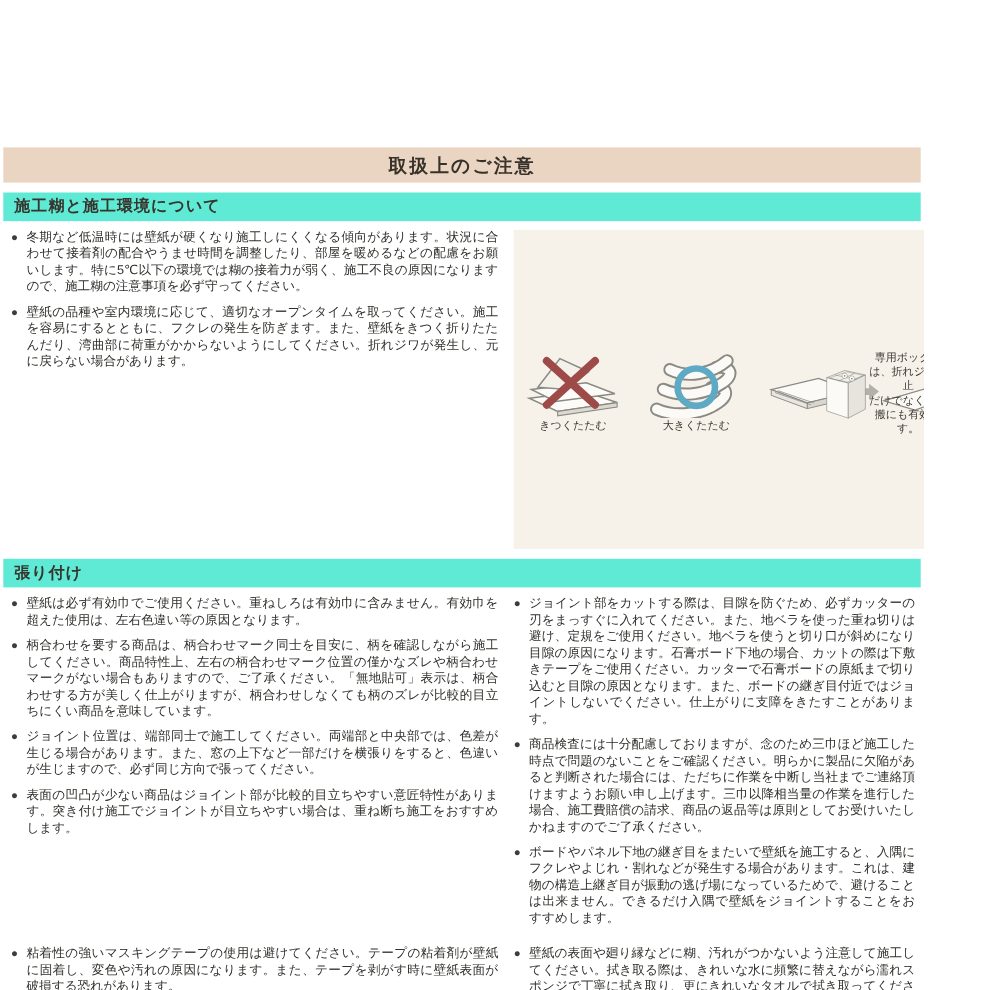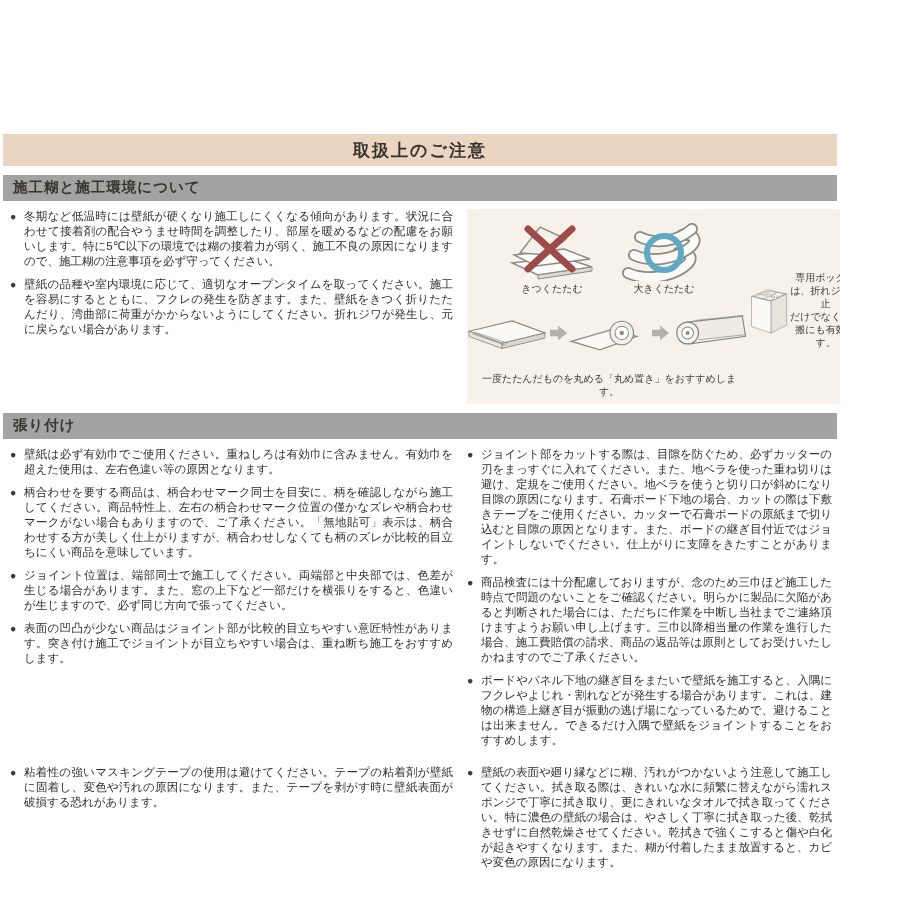--- a/index.html
+++ b/index.html
@@ -8,35 +8,35 @@
   .page { position:relative; width:840px; height:900px; overflow:hidden; }
 
   .banner {
     position:absolute; top:134px; left:3px; right:3px; height:32px;
     background:#e9d5c1; display:flex; align-items:center; justify-content:center;
     font-size:17px; font-weight:bold; letter-spacing:2px; color:#38322b;
   }
   .content { position:absolute; top:175px; left:3px; right:3px; }
 
   .secbar {
-    background:#a3a3a3; font-size:14.5px; font-weight:bold;
+    background:#5eead4; font-size:14.5px; font-weight:bold;
     padding:3px 10px 4px 10px; color:#38342e; letter-spacing:1px;
   }
 
   .cols { display:flex; align-items:flex-start; padding:8px 5px 9px 7px; }
   .col-left  { width:443px; flex:0 0 443px; margin-right:14px; }
   .col-right { flex:1; }
 
   p.bullet { display:flex; margin-bottom:8px; font-size:11.5px; line-height:15px; text-align:justify; }
   p.bullet:last-child { margin-bottom:0; }
   .dot { flex:0 0 14px; color:#3d3d35; font-size:10.5px; line-height:15px; }
 
   
   .illus-panel { flex:1; background:#f6f2ea; padding:8px 4px 6px 6px; display:flex; min-height:152px; }
-  .illus-left { width:272px; flex:0 0 272px; display:flex; flex-direction:column; align-items:center;gap:13px; }
+  .illus-left { width:272px; flex:0 0 272px; display:flex; align-items:center;gap:13px; }
   .illus-right { flex:1; display:flex; flex-direction:row; align-items:center; padding-top:2px; }
   .fold-row { display:flex; gap:14px; }
   figure { display:flex; flex-direction:column; align-items:center; }
   figcaption, .cap { font-size:10px; line-height:13px; color:#3c3933; text-align:center; }
   figcaption { margin-top:1px; }
   .roll-row { display:flex; align-items:center; margin-top:2px; }
   .cap-block { margin-top:3px; }
 </style>
 </head>
 <body>

